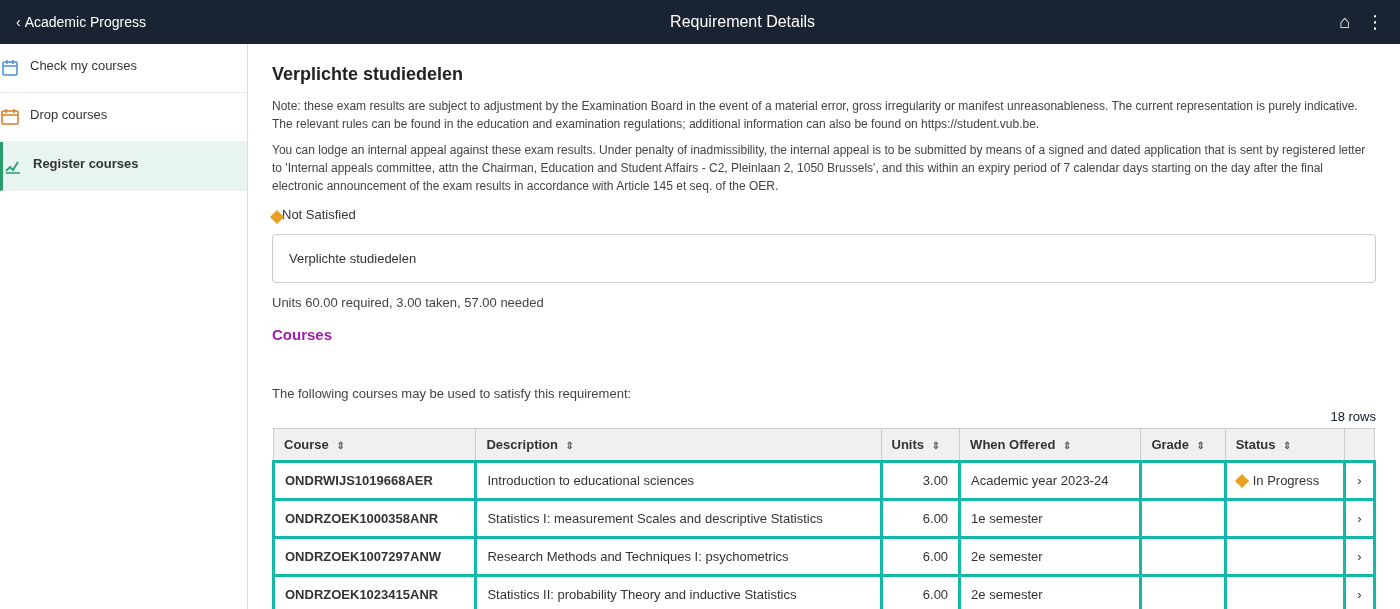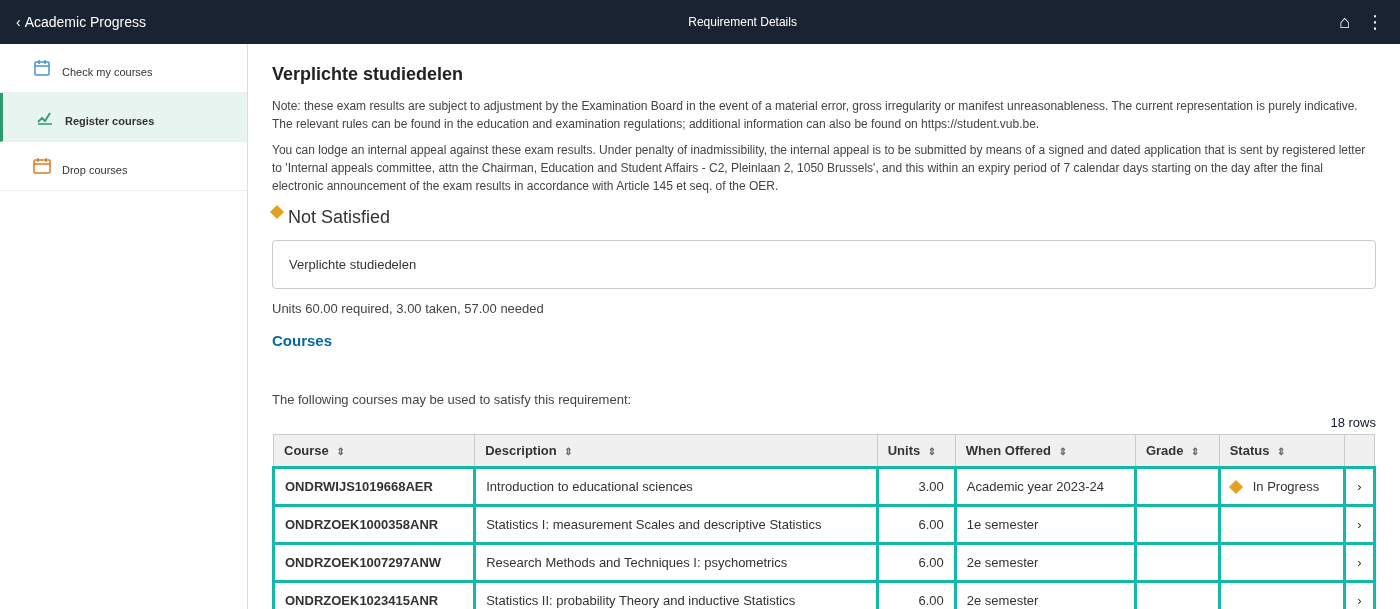--- a/index.html
+++ b/index.html
@@ -10,21 +10,21 @@
       background-color: #1a2332;
       color: white;
       display: flex;
       align-items: center;
       justify-content: space-between;
       padding: 0 16px;
       height: 44px;
       flex-shrink: 0;
     }
     .header-title {
-      font-size: 12px;
+      font-size: 16px;
       font-weight: 400;
       flex: 1;
       text-align: center;
     }
     .header-icons {
       display: flex;
       align-items: center;
       gap: 16px;
     }
     .header-back-btn {
@@ -48,26 +48,26 @@
     
     .sidebar {
       width: 248px;
       background: #fff;
       border-right: 1px solid #ddd;
       flex-shrink: 0;
       overflow-y: auto;
     }
     .sidebar-item {
       display: flex;
-      align-items: flex-end;
+      align-items: flex-start;
       gap: 10px;
-      padding: 14px 32px;
+      padding: 14px 0;
       cursor: pointer;
       border-bottom: 1px solid #eee;
-      font-size: 11px;
+      font-size: 13px;
       color: #333;
     }
     .sidebar-item.active {
       background: #e8f4f0;
       border-left: 3px solid #2a9d6e;
       font-weight: bold;
     }
     .sidebar-icon {
       width: 20px;
       height: 20px;
@@ -94,24 +94,24 @@
 
     .note-text {
       font-size: 12px;
       color: #444;
       line-height: 1.5;
       margin-bottom: 8px;
     }
 
     .status-badge {
       display: flex;
-      align-items: flex-start;
-      gap: 6px;
+      align-items: flex-end;
+      gap: 0;
       margin: 12px 0;
-      font-size: 18px;
+      font-size: 13px;
     }
     .diamond-orange {
       width: 10px;
       height: 10px;
       background: #e8a020;
       transform: rotate(45deg);
       display: inline-block;
       flex-shrink: 0;
     }
 
@@ -127,21 +127,21 @@
     .units-row {
       text-align: left;
       font-size: 13px;
       color: #444;
       margin: 8px 0 16px 0;
     }
 
     .courses-heading {
       font-size: 15px;
       font-weight: bold;
-      color: #0369a1;
+      color: #a21caf;
       margin-bottom: 8px;
     }
 
     .courses-desc {
       font-size: 13px;
       color: #444;
       margin-bottom: 8px;
       margin-top: 43px;
     }
 
@@ -185,21 +185,21 @@
       text-align: right;
     }
     .chevron-cell {
       text-align: center;
       color: #666;
       cursor: pointer;
     }
     .in-progress-status {
       display: flex;
       align-items: center;
-      gap: 12px;
+      gap: 6px;
       color: #333;
     }
   </style>
 </head>
 <body>
 
 <div class="header">
   <button class="header-back-btn">
     <span>‹</span>
     <span>Academic Progress</span>
@@ -218,39 +218,39 @@
       <div class="sidebar-icon">
         <svg width="18" height="18" viewBox="0 0 18 18" fill="none">
           <rect x="2" y="3" width="14" height="13" rx="1" stroke="#4a90d9" stroke-width="1.5" fill="none"></rect>
           <line x1="2" y1="7" x2="16" y2="7" stroke="#4a90d9" stroke-width="1.5"></line>
           <line x1="6" y1="1" x2="6" y2="5" stroke="#4a90d9" stroke-width="1.5"></line>
           <line x1="12" y1="1" x2="12" y2="5" stroke="#4a90d9" stroke-width="1.5"></line>
         </svg>
       </div>
       <span>Check my courses</span>
     </div>
-    <div class="sidebar-item active">
-      <div class="sidebar-icon">
-        <svg width="18" height="18" viewBox="0 0 18 18" fill="none">
-          <polyline points="2,14 6,10 9,13 14,5" stroke="#2a9d6e" stroke-width="1.8" fill="none"></polyline>
-          <line x1="2" y1="16" x2="16" y2="16" stroke="#2a9d6e" stroke-width="1.5"></line>
-        </svg>
-      </div>
-      <span>Register courses</span>
-    </div>
     <div class="sidebar-item">
       <div class="sidebar-icon">
         <svg width="18" height="18" viewBox="0 0 18 18" fill="none">
           <rect x="1" y="3" width="16" height="13" rx="1" stroke="#e07820" stroke-width="1.5" fill="none"></rect>
           <line x1="1" y1="7" x2="17" y2="7" stroke="#e07820" stroke-width="1.5"></line>
           <line x1="5" y1="1" x2="5" y2="5" stroke="#e07820" stroke-width="1.5"></line>
           <line x1="13" y1="1" x2="13" y2="5" stroke="#e07820" stroke-width="1.5"></line>
         </svg>
       </div>
       <span>Drop courses</span>
+    </div>
+    <div class="sidebar-item active">
+      <div class="sidebar-icon">
+        <svg width="18" height="18" viewBox="0 0 18 18" fill="none">
+          <polyline points="2,14 6,10 9,13 14,5" stroke="#2a9d6e" stroke-width="1.8" fill="none"></polyline>
+          <line x1="2" y1="16" x2="16" y2="16" stroke="#2a9d6e" stroke-width="1.5"></line>
+        </svg>
+      </div>
+      <span>Register courses</span>
     </div>
   </nav>
 
   <main class="main-content">
 
     <div class="page-title">Verplichte studiedelen</div>
 
     <p class="note-text">Note: these exam results are subject to adjustment by the Examination Board in the event of a material error, gross irregularity or manifest unreasonableness. The current representation is purely indicative. The relevant rules can be found in the education and examination regulations; additional information can also be found on https://student.vub.be.</p>
     <p class="note-text">You can lodge an internal appeal against these exam results. Under penalty of inadmissibility, the internal appeal is to be submitted by means of a signed and dated application that is sent by registered letter to 'Internal appeals committee, attn the Chairman, Education and Student Affairs - C2, Pleinlaan 2, 1050 Brussels', and this within an expiry period of 7 calendar days starting on the day after the final electronic announcement of the exam results in accordance with Article 145 et seq. of the OER.</p>
 

